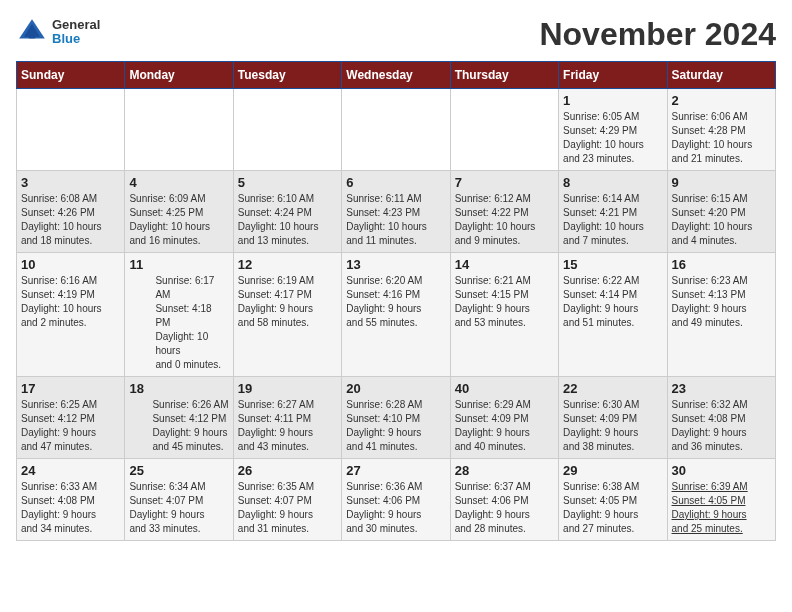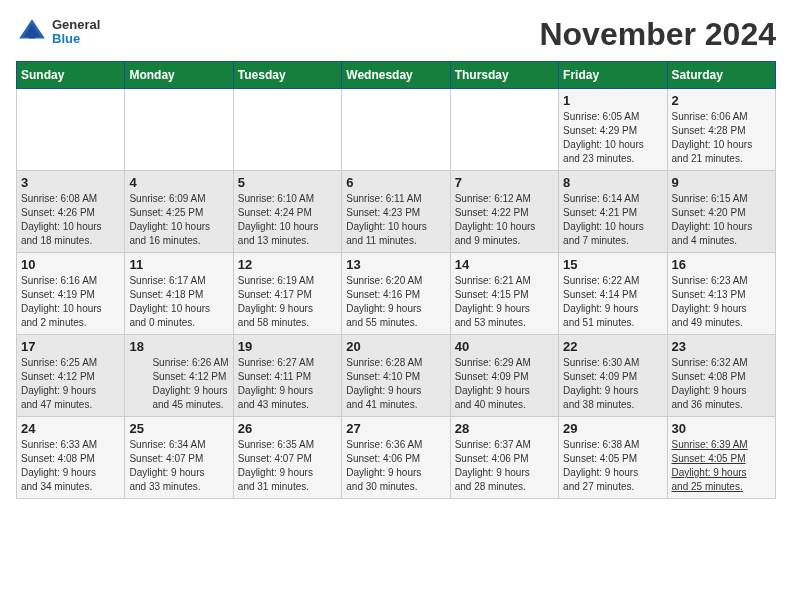--- a/index.html
+++ b/index.html
@@ -43,21 +43,21 @@
     .location {
       font-size: 14px;
       color: #555;
     }
     .calendar-table {
       width: 100%;
       border-collapse: collapse;
       font-size: 11px;
     }
     .calendar-table thead tr {
-      background: #15803d;
+      background: #7f1d1d;
       color: #fff;
     }
     .calendar-table thead th {
       padding: 6px 4px;
       text-align: left;
       font-size: 12px;
       font-weight: bold;
       border: 1px solid #1a4d99;
     }
     .calendar-table tbody tr {
@@ -199,21 +199,21 @@
       <tr>
         <td>
           <div class="day-number">10</div>
           <div class="day-info" style="white-space: pre-line;">Sunrise: 6:16 AM
 Sunset: 4:19 PM
 Daylight: 10 hours
 and 2 minutes.</div>
         </td>
         <td>
           <div class="day-number">11</div>
-          <div class="day-info" style="white-space: pre-line;">Sunrise: 6:17 AM
+          <div class="day-info" style="white-space: pre-line; margin-left: 26px;">Sunrise: 6:17 AM
 Sunset: 4:18 PM
 Daylight: 10 hours
 and 0 minutes.</div>
         </td>
         <td>
           <div class="day-number">12</div>
           <div class="day-info" style="white-space: pre-line;">Sunrise: 6:19 AM
 Sunset: 4:17 PM
 Daylight: 9 hours
 and 58 minutes.</div>

